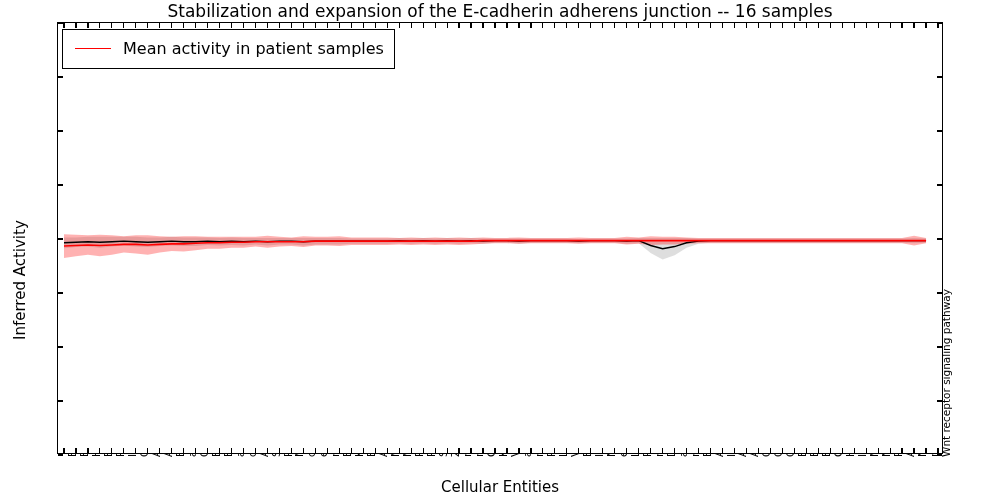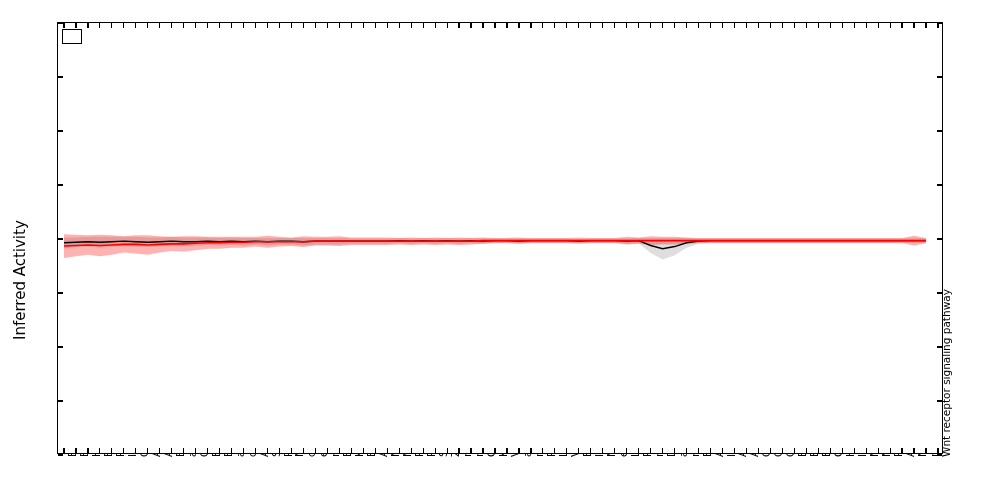--- a/index.html
+++ b/index.html
@@ -38,22 +38,24 @@
   .lline.red{border-top-color:#ff0000;}
   .ltxt{font-size:16px;line-height:16px;white-space:nowrap;}
 
   svg{display:block;}
 </style>
 </head>
 <body>
 
 <div id="fig">
 
+  <div id="title">Stabilization and expansion of the E-cadherin adherens junction -- 16 samples</div>
 
   <div id="ylabel">Inferred Activity</div>
+  <div id="xlabel">Cellular Entities</div>
 
   <div id="yticklayer"></div>
   <div id="xlablayer">
       <div class="xlab" style="left: 66.9865px; top: 457px;">EGFR/EGFR/EGF/EGF</div>
       <div class="xlab" style="left: 78.9595px; top: 457px;">EGF</div>
       <div class="xlab" style="left: 90.9324px; top: 457px;">HGF/MET</div>
       <div class="xlab" style="left: 102.905px; top: 457px;">Ephrin A1/EPHA2</div>
       <div class="xlab" style="left: 114.878px; top: 457px;">RhoA/GTP</div>
       <div class="xlab" style="left: 126.851px; top: 457px;">IGF-1R heterotetramer/IGF1</div>
       <div class="xlab" style="left: 138.824px; top: 457px;">CDH1</div>
@@ -299,15 +301,19 @@
         <div class="xtickmark" style="left: 855.468px;"></div>
         <div class="xtickmarkT" style="left: 855.468px;"></div>
         <div class="xtickmark" style="left: 867.441px;"></div>
         <div class="xtickmarkT" style="left: 867.441px;"></div>
         <div class="xtickmark" style="left: 879.414px;"></div>
         <div class="xtickmarkT" style="left: 879.414px;"></div>
       </div>
   </div>
 
   <div id="legend">
+    <div class="lrow">
+      <span class="lline red"></span>
+      <span class="ltxt">Mean activity in patient samples</span>
+    </div>
   </div>
 
 </div>
 
 </body></html>

